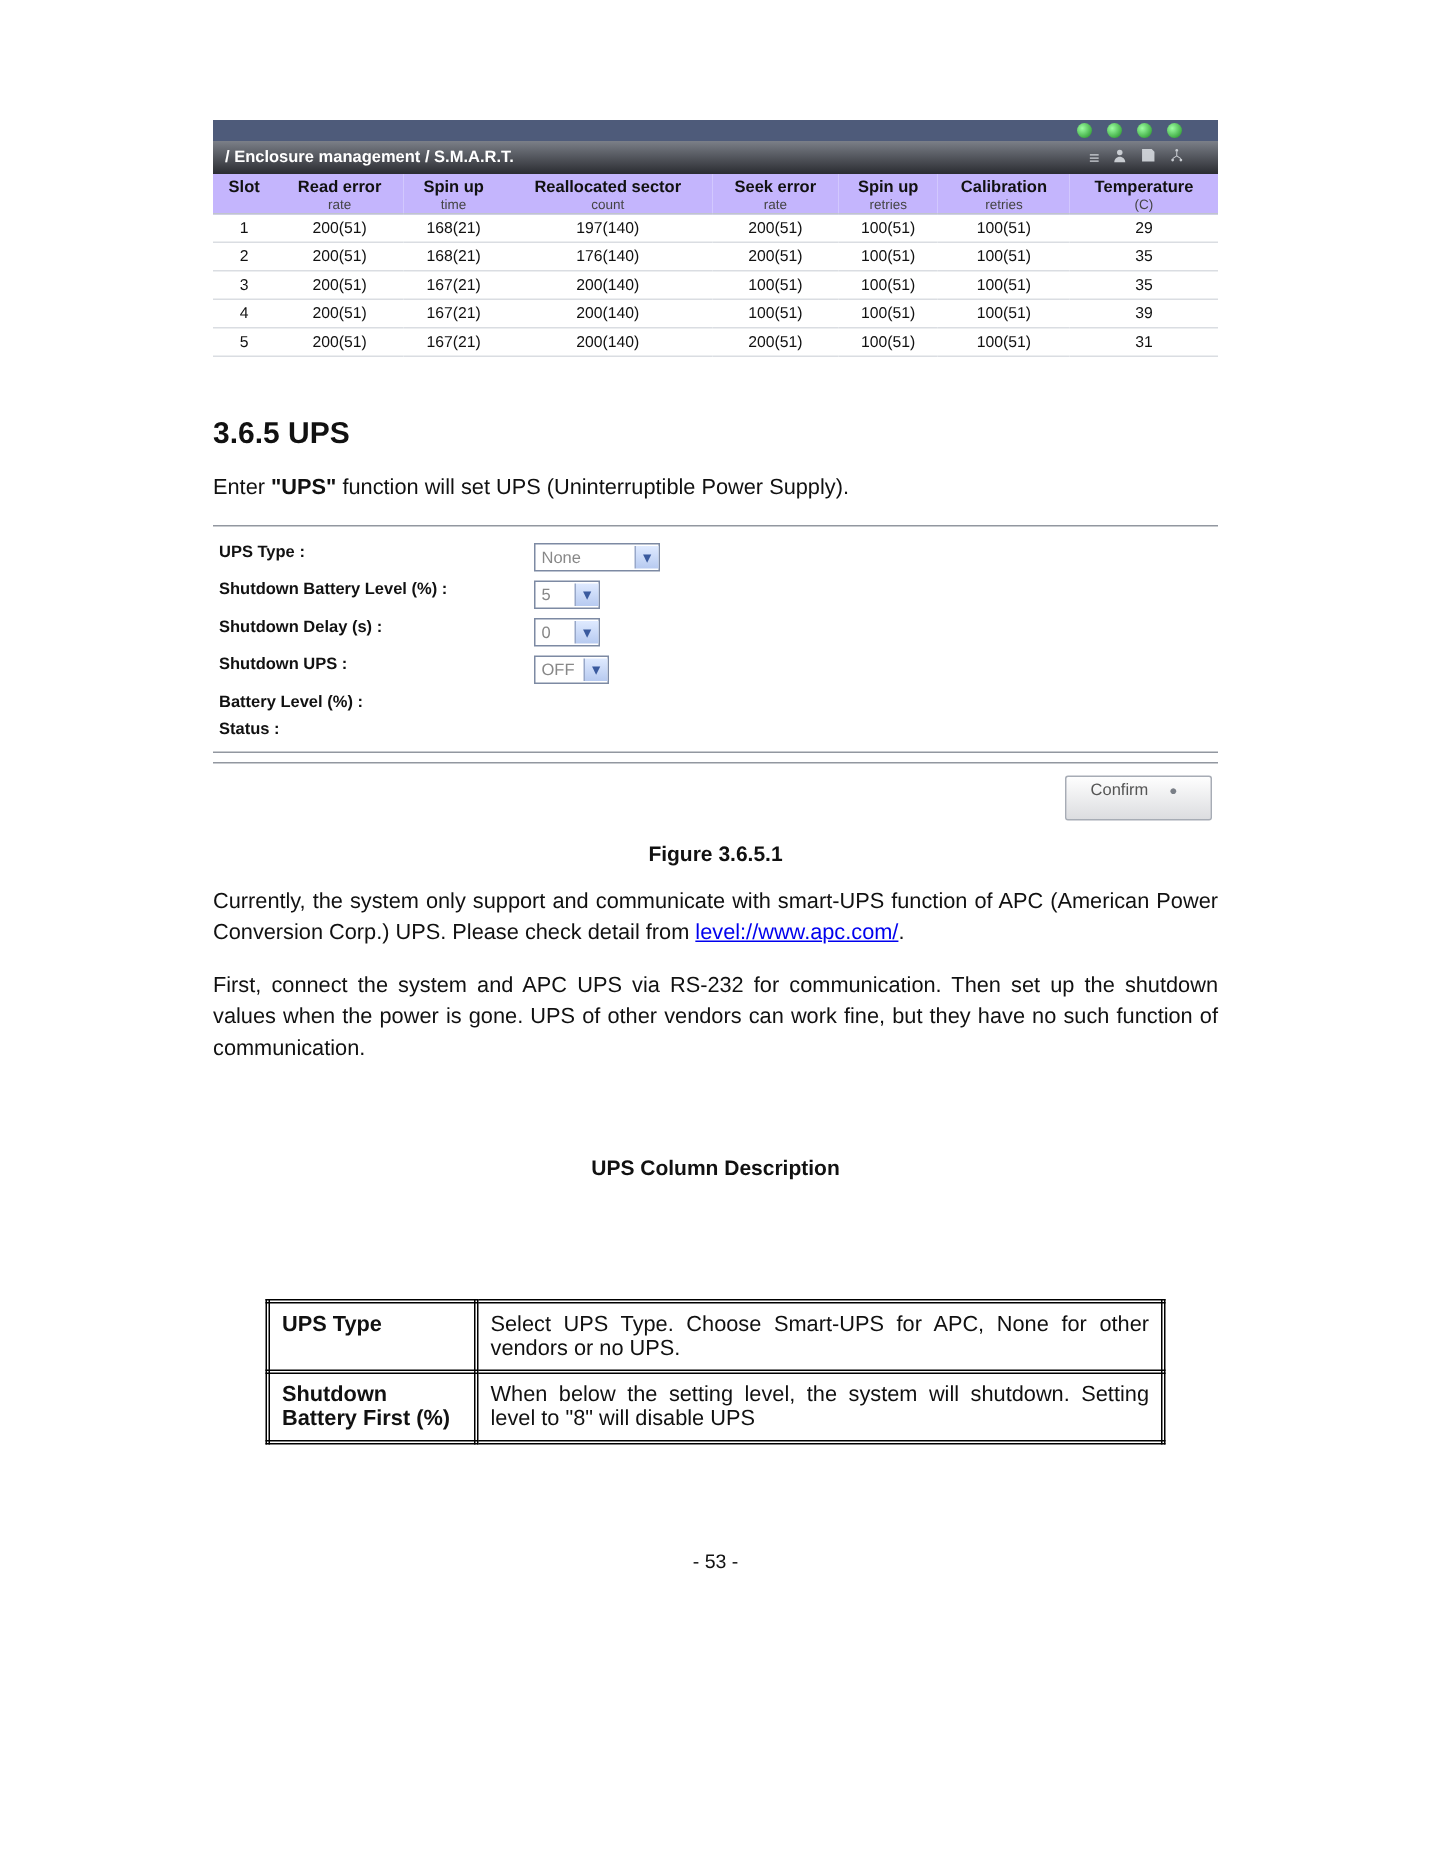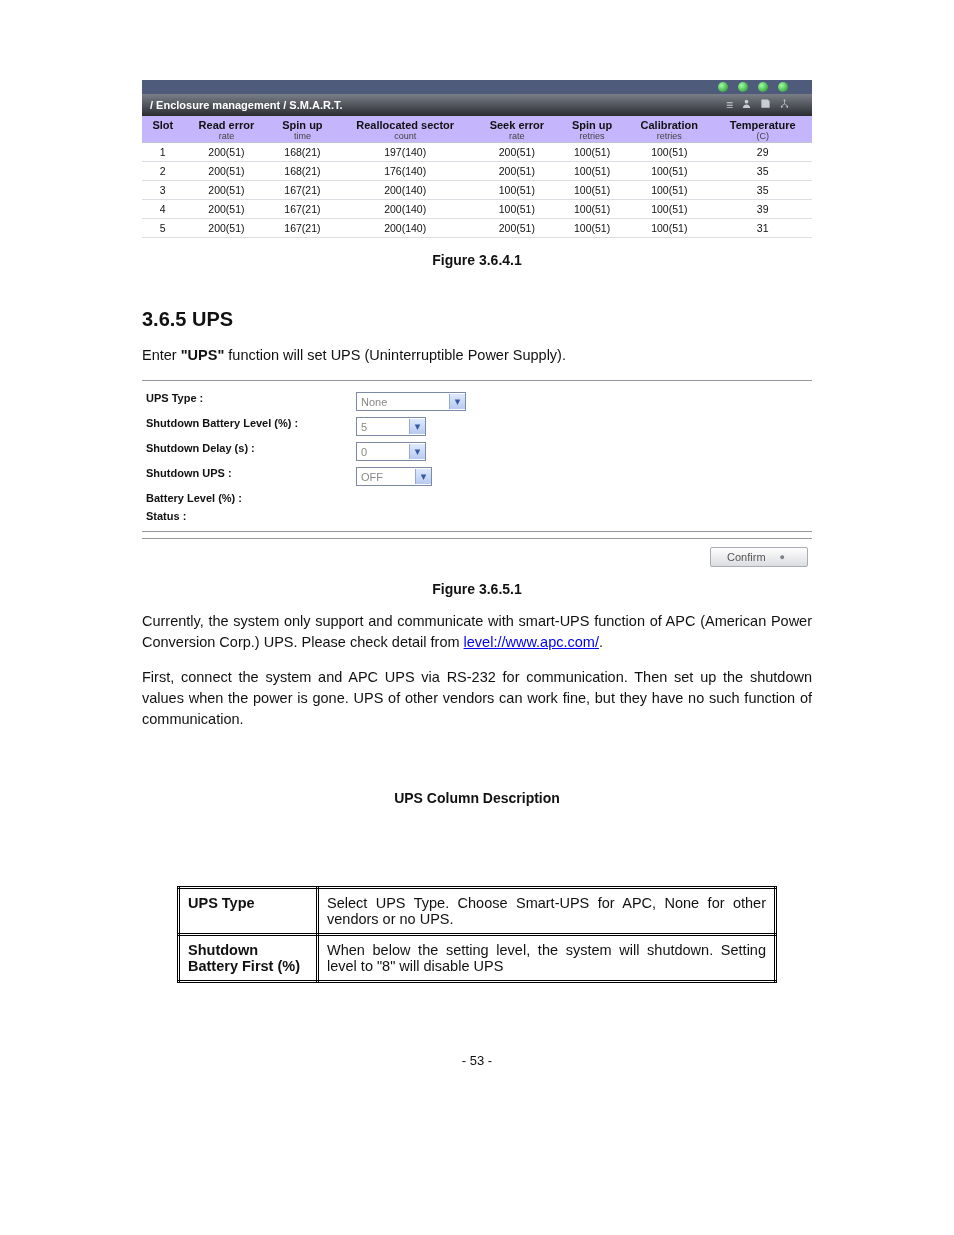--- a/index.html
+++ b/index.html
@@ -89,37 +89,36 @@
   .ups-wrap { border-top:1px solid #9297a0; border-bottom:1px solid #9297a0; padding:8px 0 6px 0; margin-top:14px; }
   .ups-row { display:flex; align-items:flex-start; font-size:11px; font-weight:bold; padding:3px 0;}
   .ups-label { width:210px; padding-left:4px;}
   .fake-select {
     display:inline-flex; align-items:center;
     border:1px solid #7d8aa3;
     background:#fff;
     font-size:11px; font-weight:normal; color:#888;
     padding:0 0 0 4px;
     height:17px;
-    gap:26px;
   }
   .fake-select .arrow-btn {
     width:15px; height:15px; margin-left:4px;
     background:linear-gradient(#dfeaff,#b7caf0);
     border-left:1px solid #98a8c9;
     display:flex; align-items:center; justify-content:center;
     color:#3a5a9e;
   }
   .fs-wide { width:58px;}
   .fs-narrow { width:18px;}
   .ups-footer { border-top:1px solid #9297a0; margin-top:6px; display:flex; justify-content:flex-end; padding:8px 4px 0 0;}
   .confirm-btn {
     border:1px solid #a7acb5;
     background:linear-gradient(#fefefe,#dcdde0);
     font-size:11px; color:#555;
-    padding:3px 22px 3px 16px;
+    padding:3px 22px 13px 16px;
     display:flex; align-items:center;
     border-radius:2px;
     justify-content:space-between;
   }
   .confirm-btn .bullet { margin-left:14px; font-size:9px; color:#7a7f87;}
 
   
   .opt-table {
     width: 600px;
     margin: 80px auto 0 auto;
@@ -235,21 +234,20 @@
               <td>200(140)</td>
               <td>200(51)</td>
               <td>100(51)</td>
               <td>100(51)</td>
               <td>31</td>
             </tr>
           </tbody>
       </table>
     </div>
 
-    <div class="figure-caption">Figure 3.6.4.1</div>
 
     <div class="section-title">3.6.5   UPS</div>
 
     <div class="para">
       <span>Enter </span><b>"UPS"</b><span> function will set UPS (Uninterruptible Power Supply).</span>
     </div>
 
     <div class="ups-wrap">
       <div class="ups-row">
         <span class="ups-label">UPS Type :</span>

